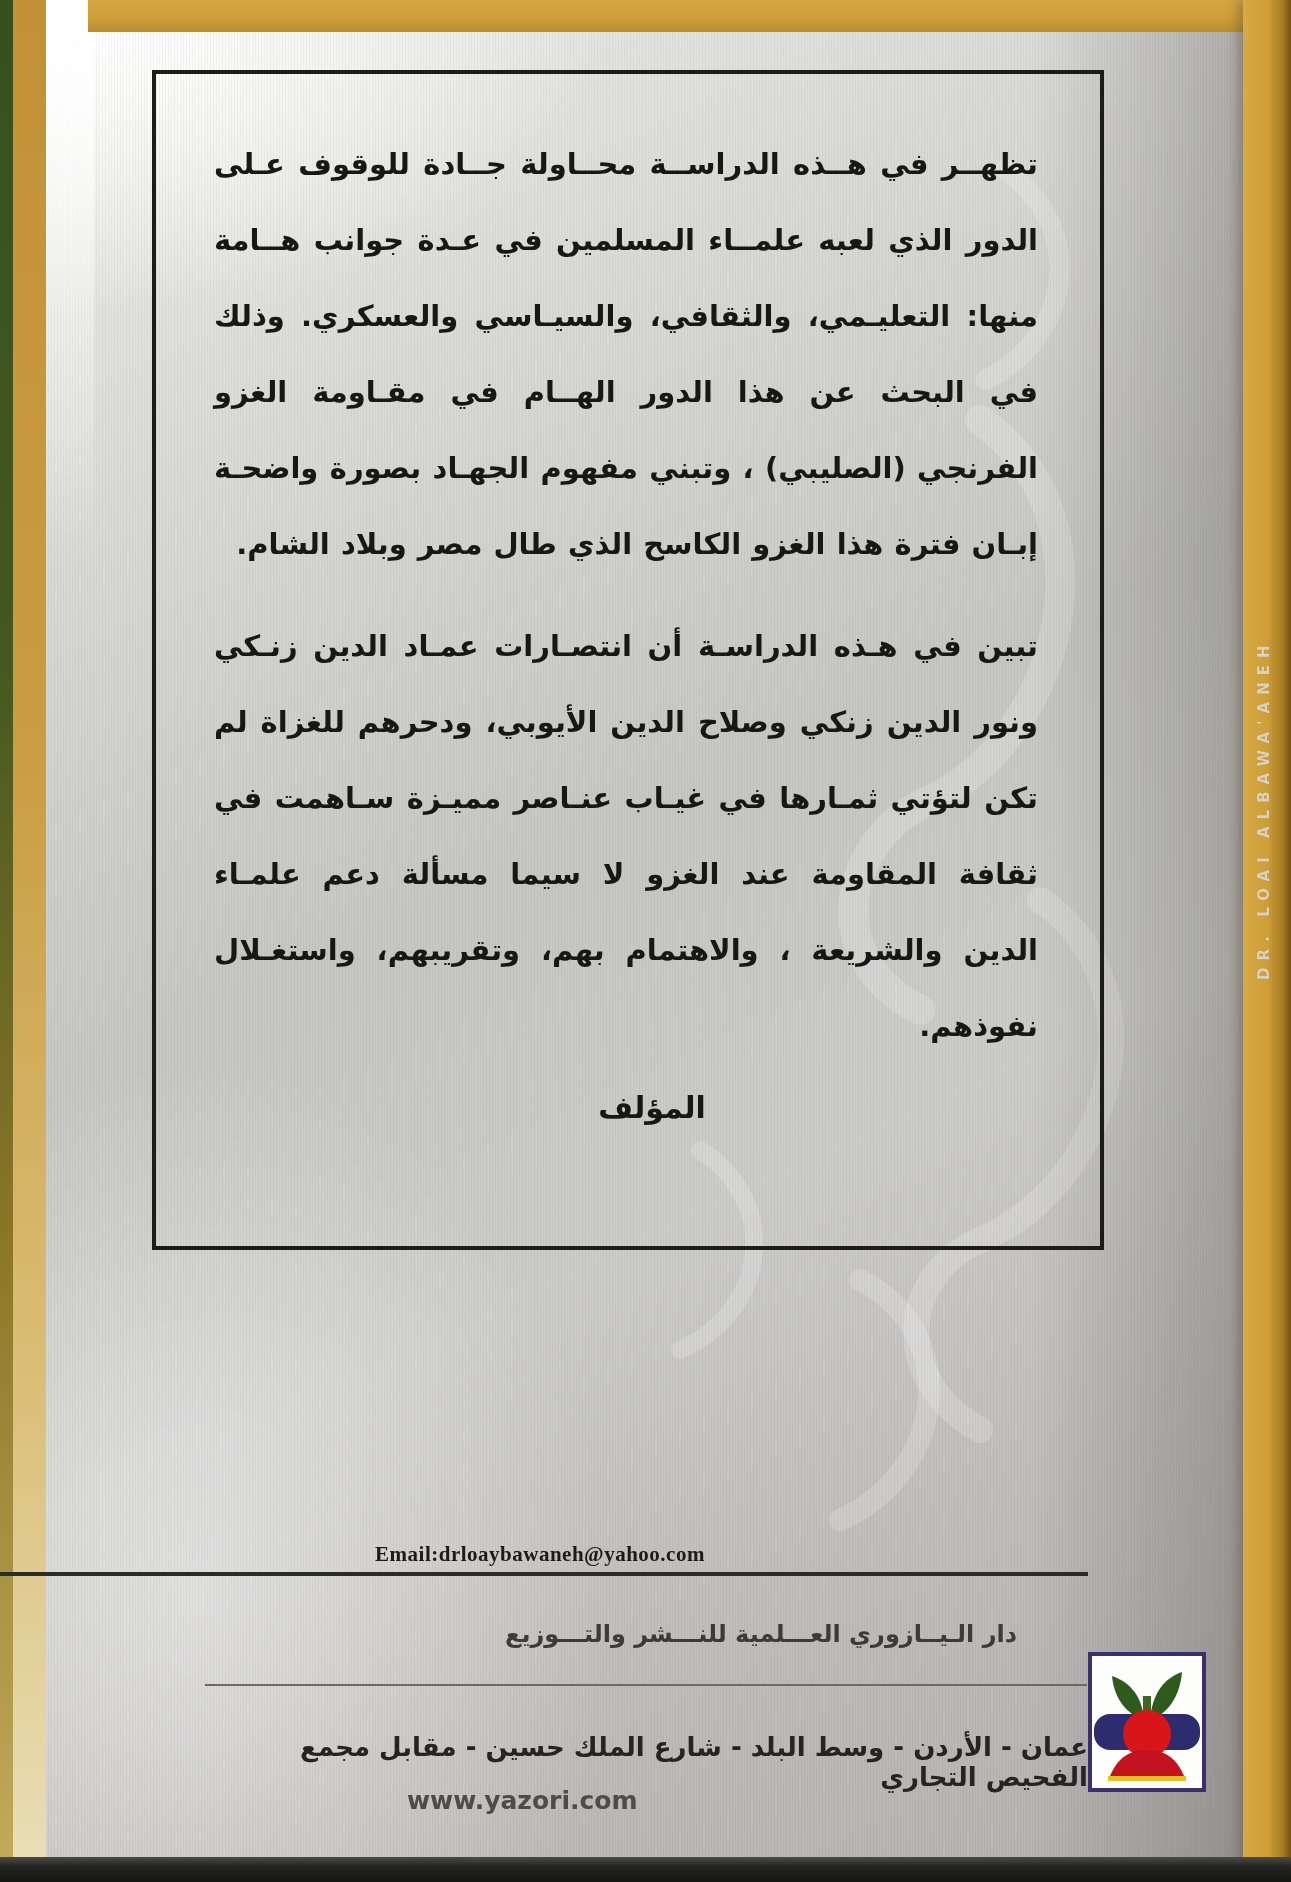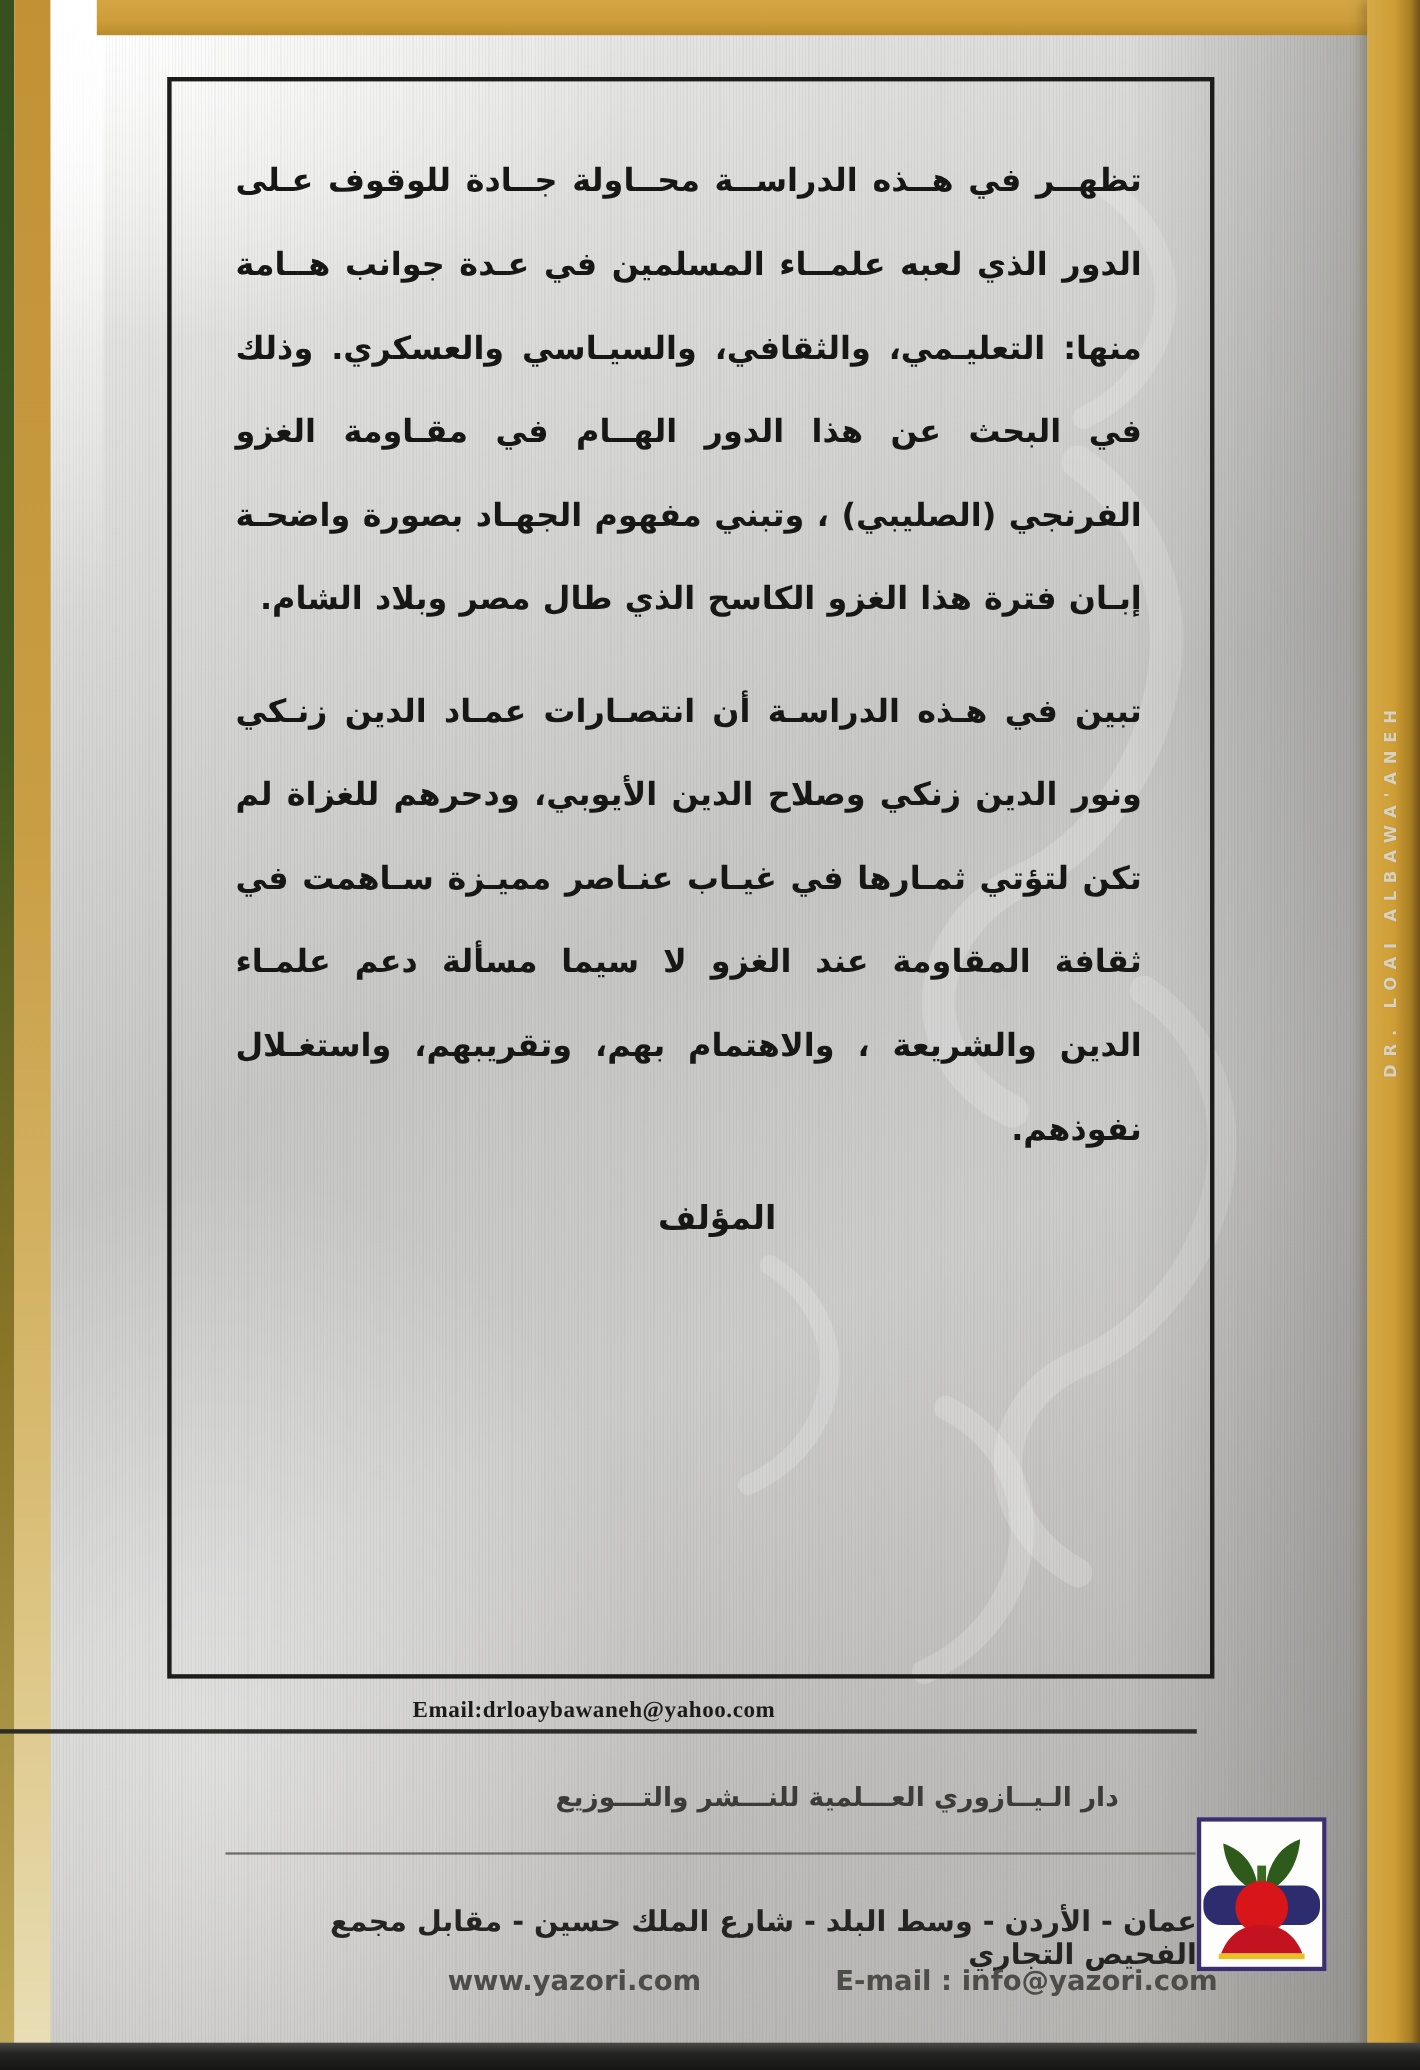--- a/index.html
+++ b/index.html
@@ -56,21 +56,21 @@
   .spine-text{
     position:absolute;right:12px;top:428px;height:762px;width:30px;
     writing-mode:vertical-rl;transform:rotate(180deg);
     display:flex;align-items:center;justify-content:center;
     color:#d8d2c2;font-size:15px;font-weight:600;letter-spacing:7px;
     font-family:"DejaVu Sans",sans-serif;
     text-shadow:0 0 1px rgba(120,90,30,0.4);
   }
   
   .frame{
-    position:absolute;left:152px;top:70px;width:952px;height:1456px;
+    position:absolute;left:152px;top:70px;width:952px;height:1180px;
     border:4px solid #1c1c1a;
     box-sizing:border-box;
   }
   .blurb{
     position:absolute;inset:0;
     padding:52px 62px 0 58px;
     direction:rtl;
     text-align:justify;
     color:#171715;
   }
@@ -178,21 +178,20 @@
 
   <div class="email-line">Email:drloaybawaneh@yahoo.com</div>
 
   <div class="rule-thick"></div>
 
   <div class="pub-name">دار الـيــازوري العـــلمية للنـــشر والتـــوزيع</div>
   <div class="rule-thin"></div>
   <div class="pub-address">عمان - الأردن - وسط البلد - شارع الملك حسين - مقابل مجمع الفحيص التجاري</div>
   <div class="pub-web">
     <span>www.yazori.com</span>
-    <span>E-mail : info@yazori.com</span>
   </div>
 
   <div class="logo">
     <svg viewBox="0 0 110 132" aria-hidden="true">
 
       <rect x="2" y="58" width="106" height="36" rx="16" fill="#2c2c6e"></rect>
 
       <path d="M 52 64 C 50 40, 38 26, 20 20 C 22 42, 34 58, 52 64 Z" fill="#2e5a1c"></path>
       <path d="M 58 64 C 60 38, 72 22, 90 16 C 88 40, 76 58, 58 64 Z" fill="#2e5a1c"></path>
       <rect x="51" y="40" width="8" height="30" fill="#3a6a22"></rect>

